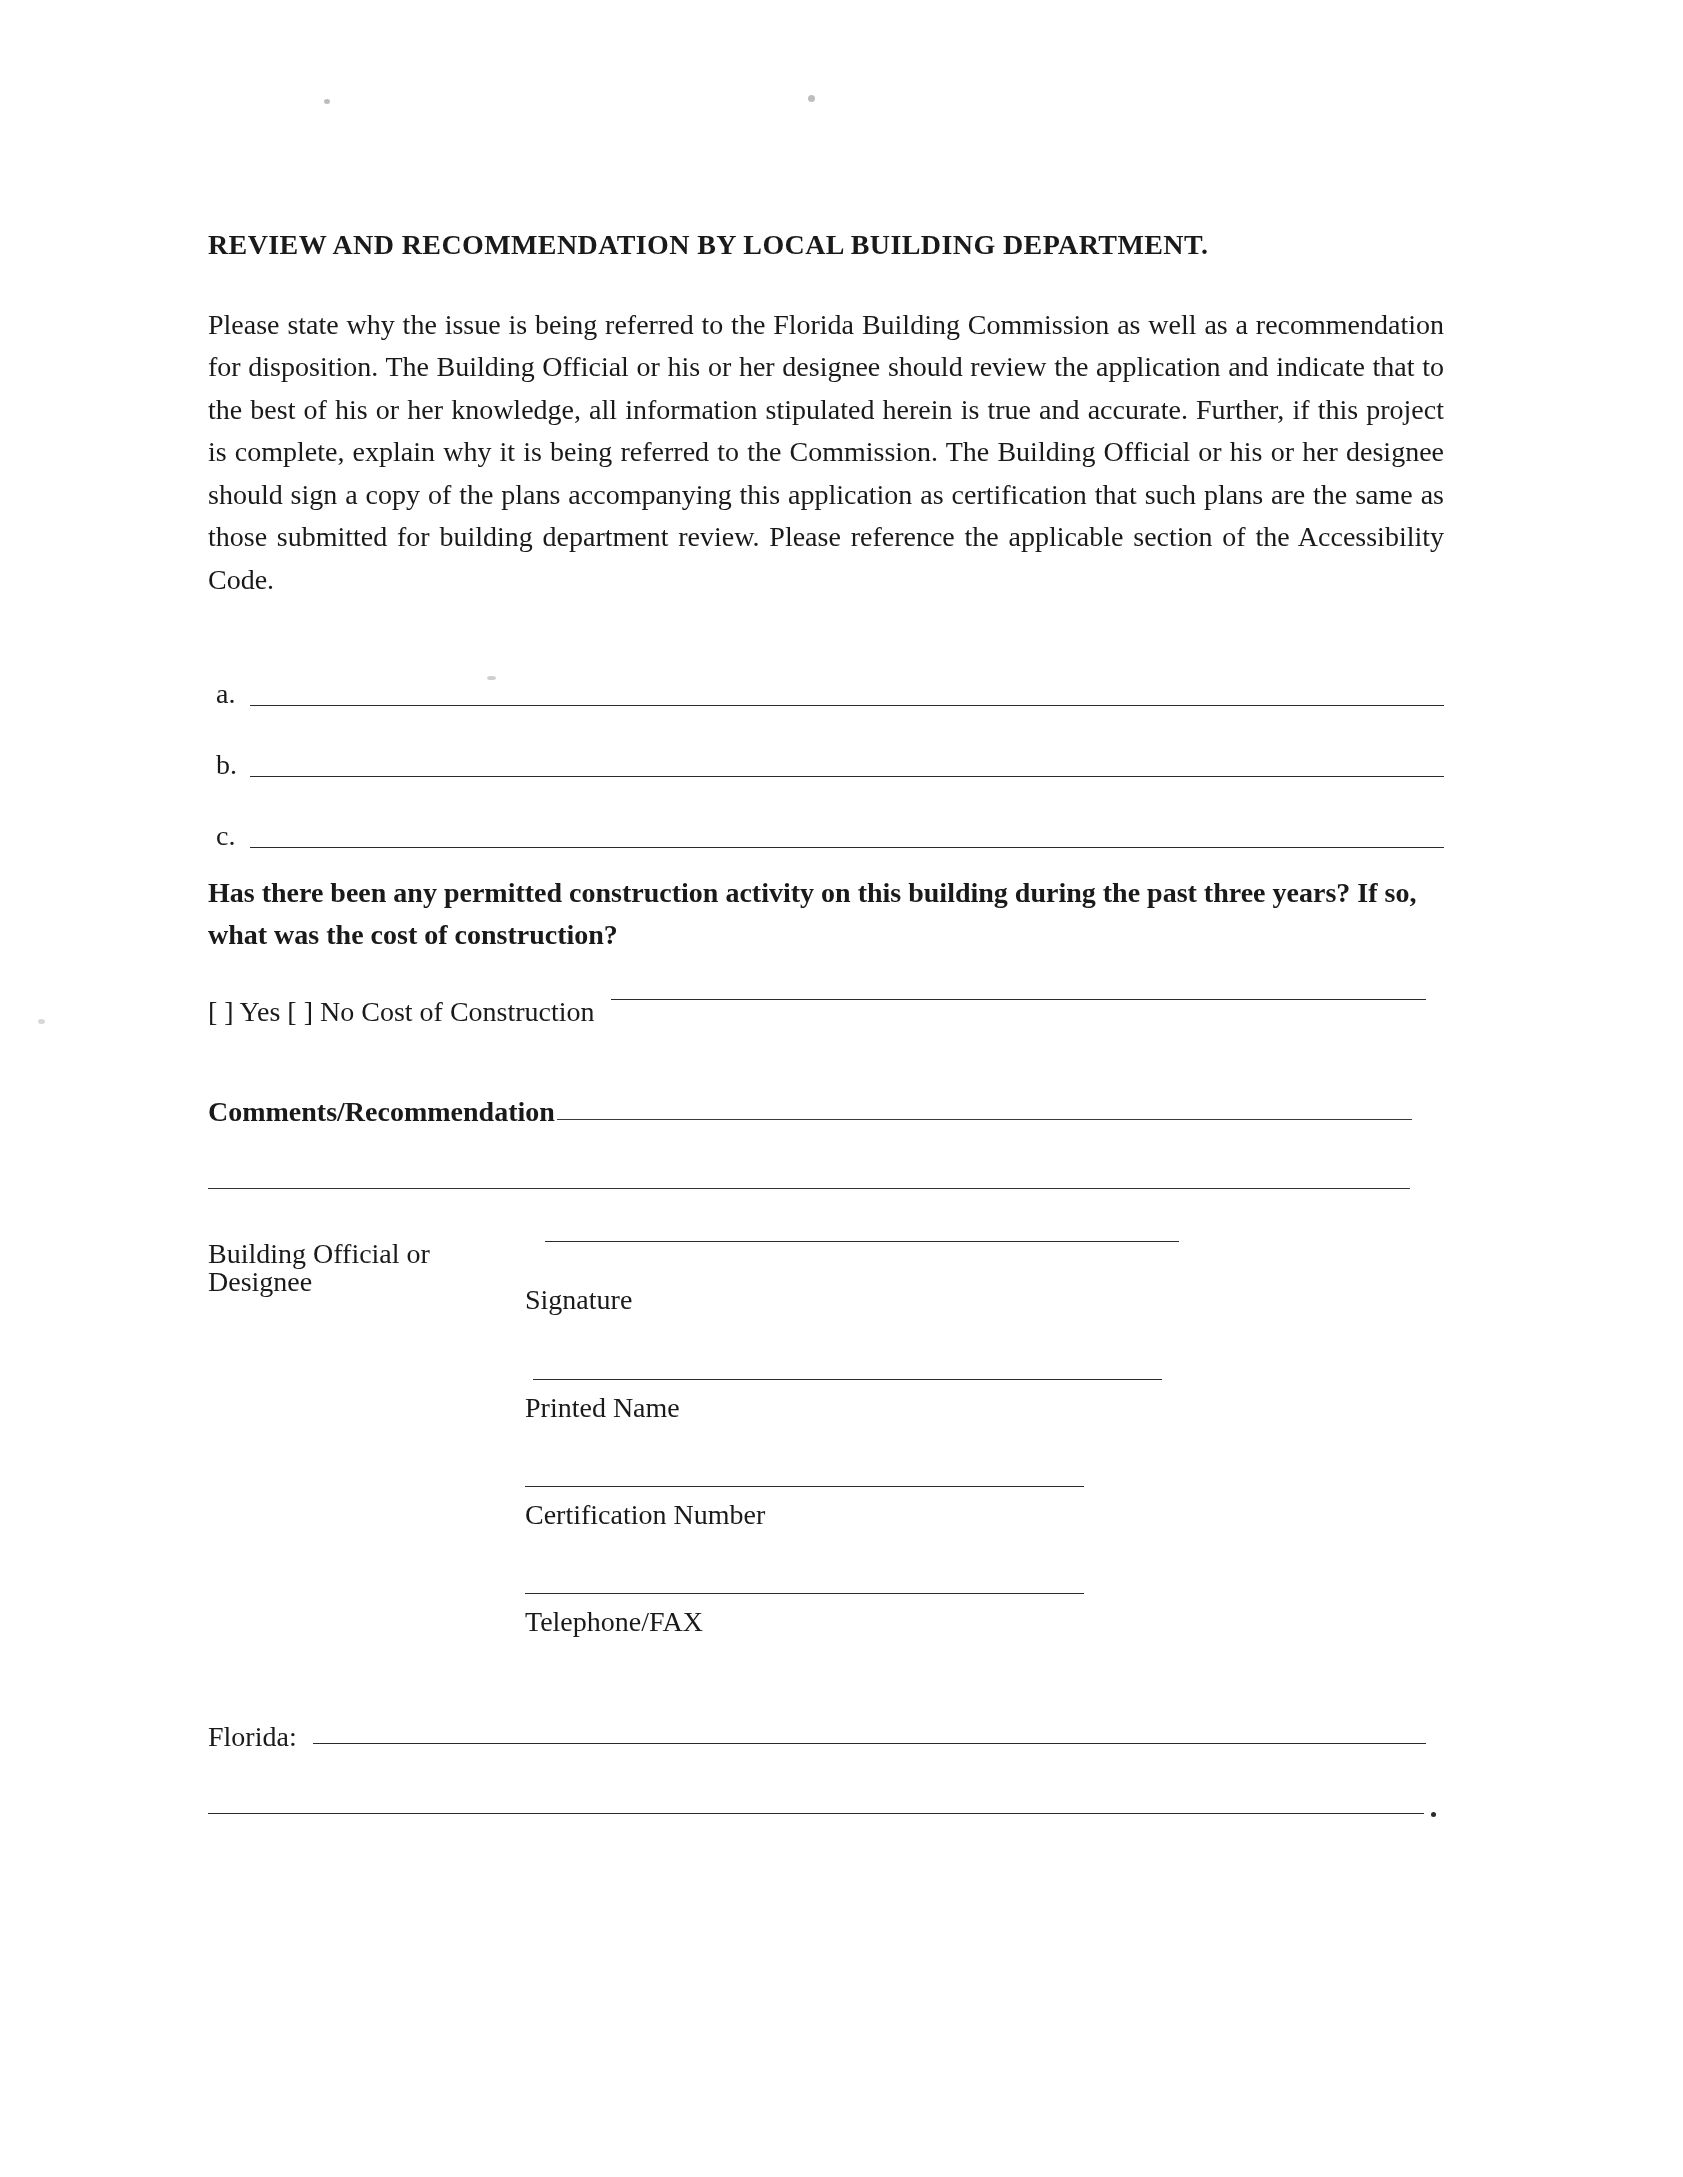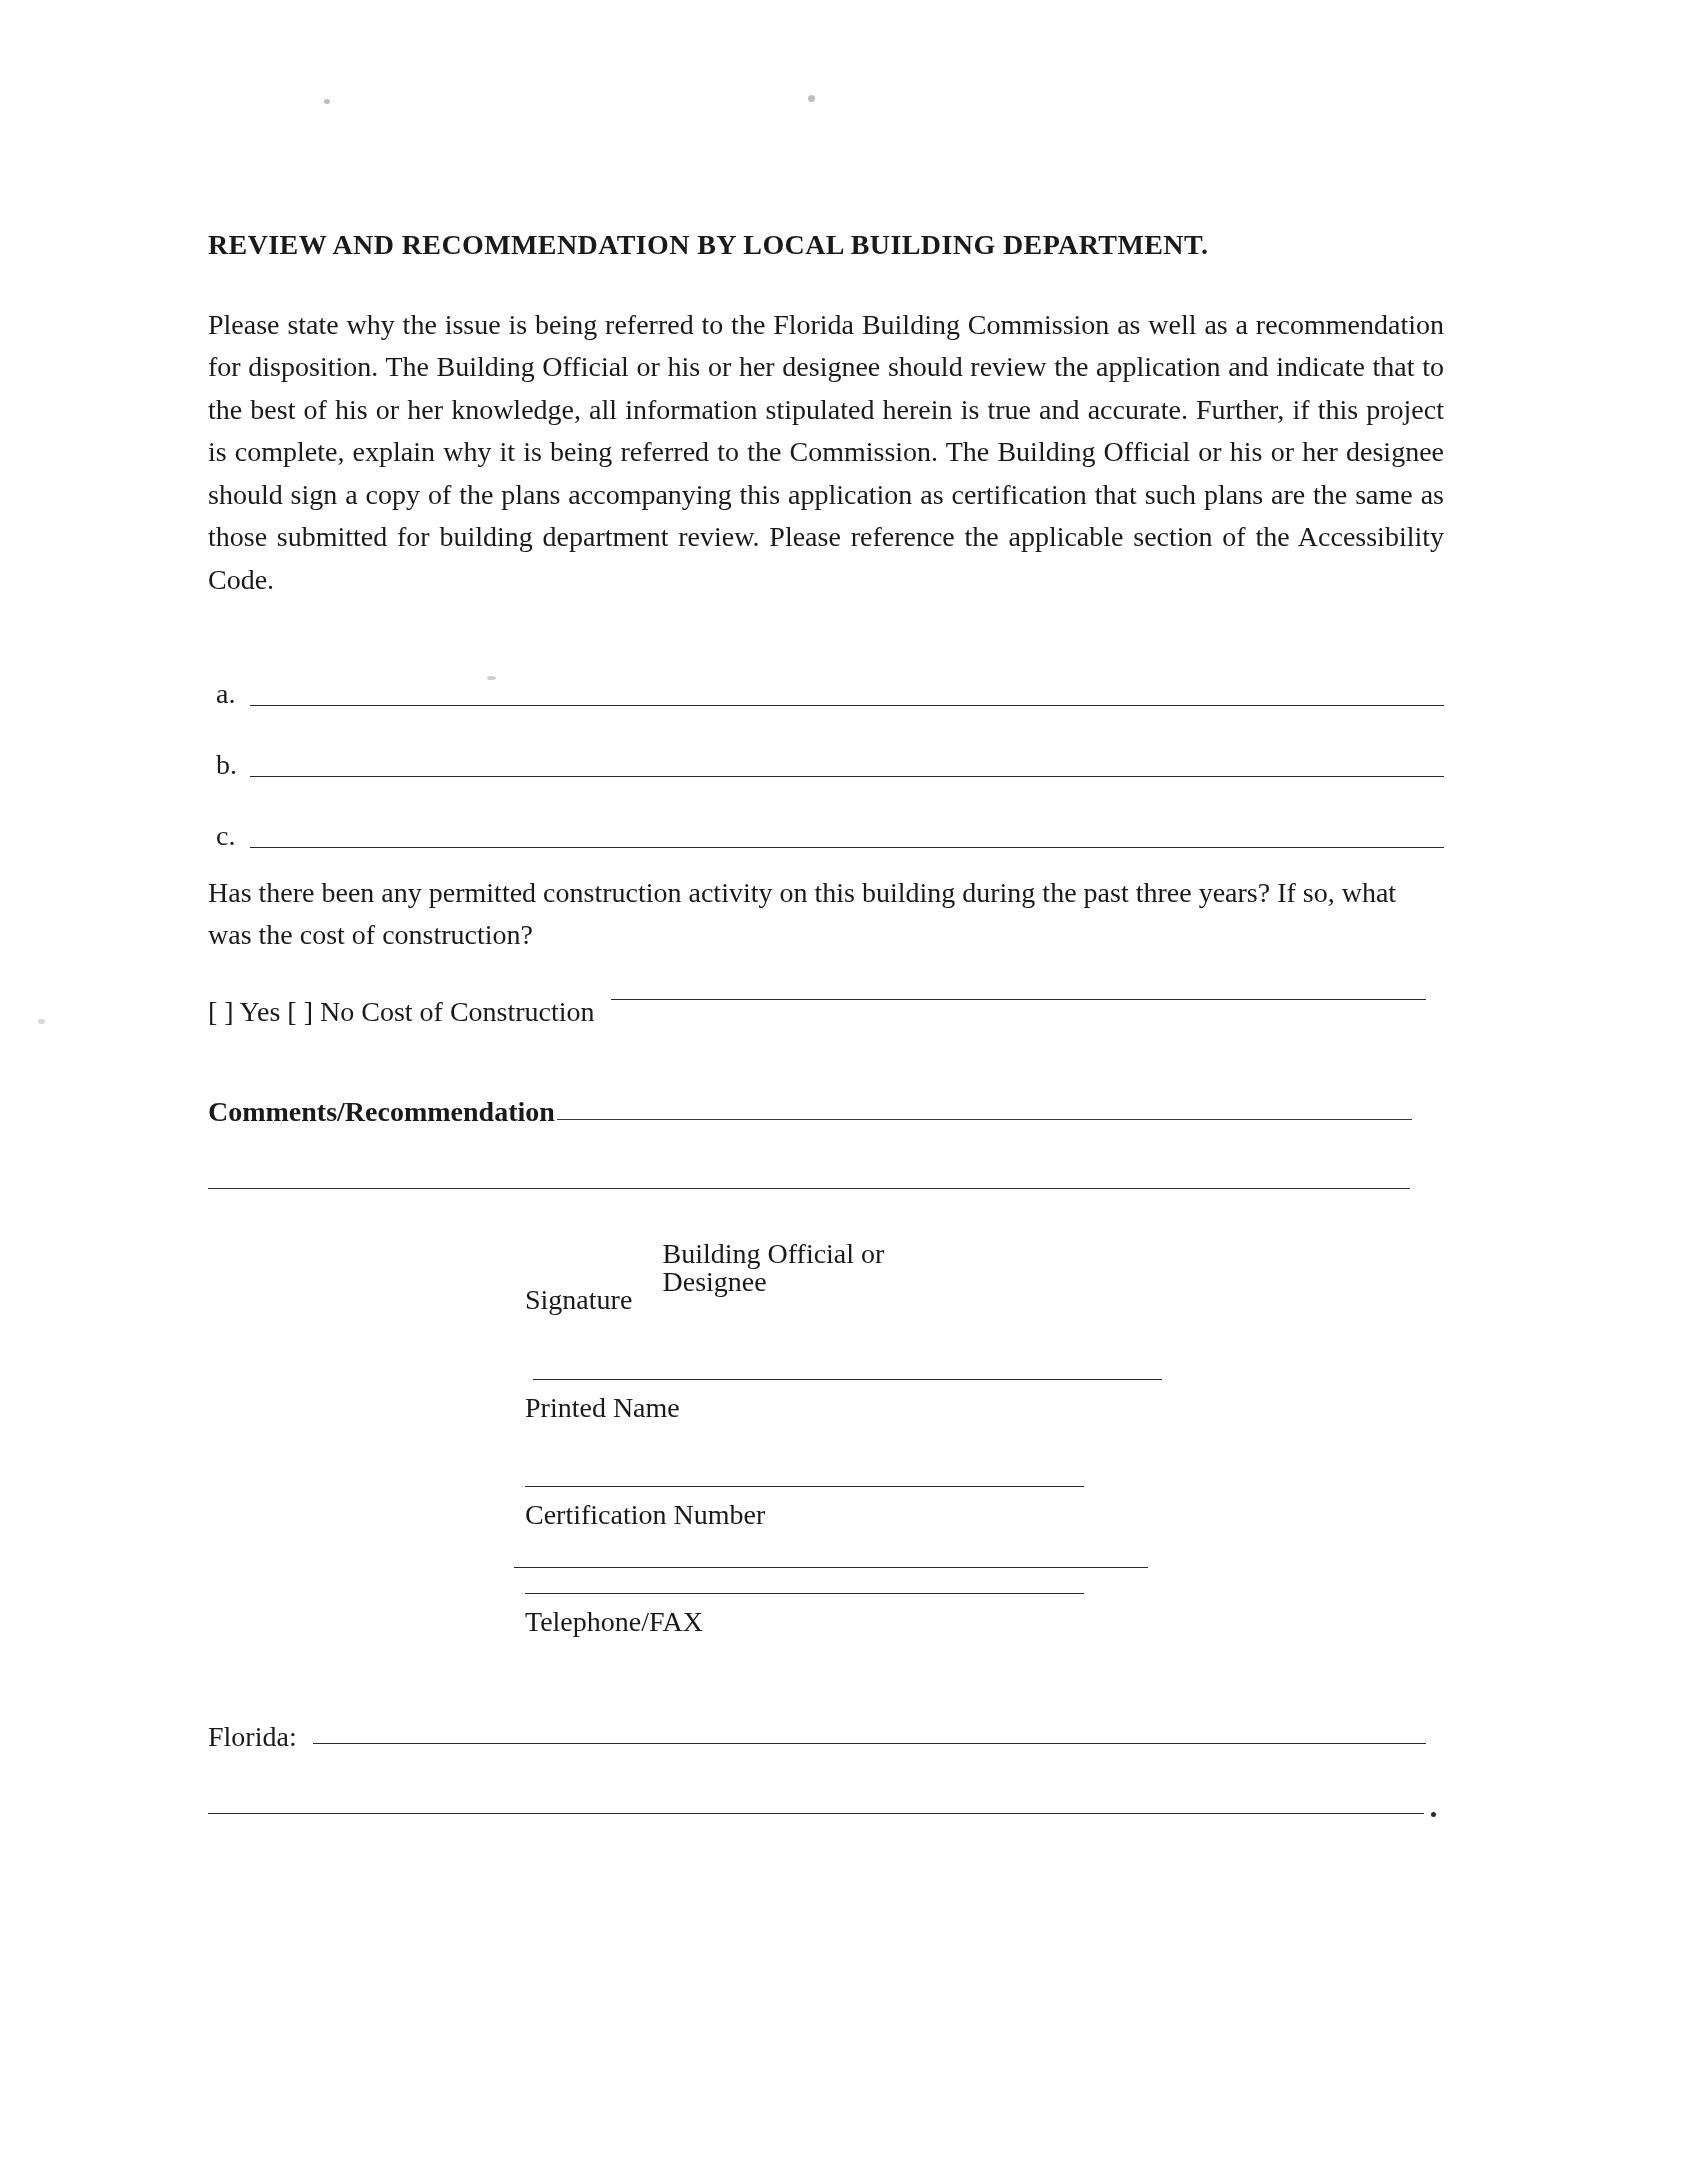--- a/index.html
+++ b/index.html
@@ -80,20 +80,21 @@
     border-bottom: 1.6px solid #2b2b2b;
     height: 1px;
     margin-bottom: 6px;
   }
   .rule.thin { border-bottom: 1.3px solid #3a3a3a; }
 
   p.question {
     font-size: 28px;
     line-height: 1.5;
     margin: 18px 0 42px 0;
+    font-weight: bold;
   }
 
   .yesno-row {
     display: flex;
     align-items: flex-start;
     margin: 0 0 48px 0;
     height: 40px;
   }
   .yesno-row .txt {
     font-size: 28px;
@@ -141,23 +142,22 @@
     font-size: 28px;
     white-space: nowrap;
     line-height: 1;
   }
   .field-row .rule { margin-left: 18px; margin-bottom: 7px; }
 
   
   .sig-block { margin-top: 51px; }
   .sig-line-row {
     display: flex;
-    align-items: center;
+    align-items: flex-start;
     height: 38px;
-    flex-direction: column;
   }
   .sig-label-left {
     font-size: 28px;
     width: 327px;
     flex: 0 0 327px;
     line-height: 1;
   }
   .sig-rule {
     border-bottom: 1.6px solid #2b2b2b;
     height: 1px;

